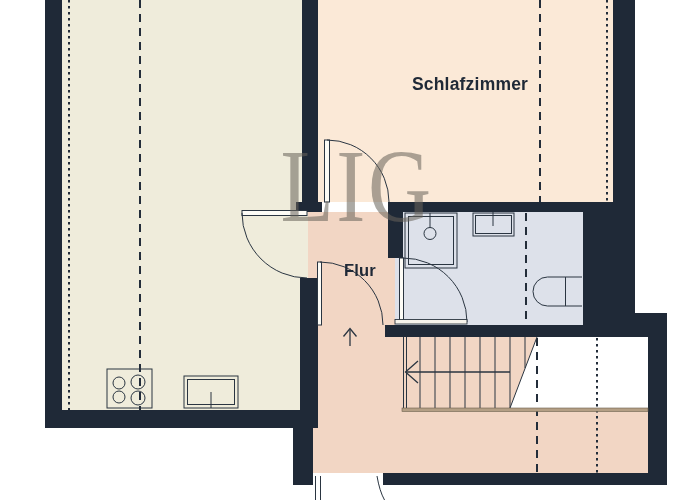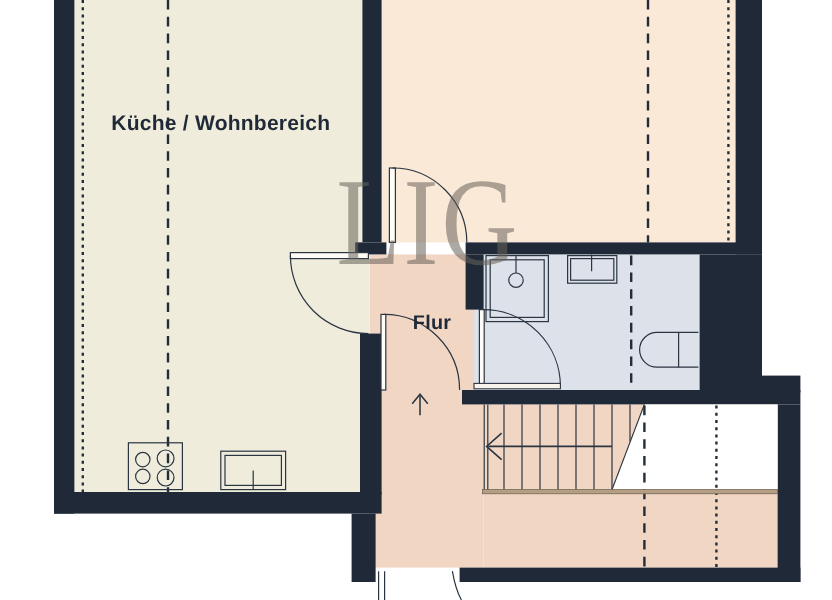--- a/index.html
+++ b/index.html
@@ -158,18 +158,18 @@
       <rect class="thin" x="473" y="213" width="41" height="23"></rect>
       <rect class="thin" x="475.5" y="215.5" width="36" height="18"></rect>
       <line class="thin" x1="493" y1="212" x2="493" y2="226"></line>
     </g>
     <g>
       <path class="thin" d="M582,277 L547.5,277 A14.5,14.5 0 0 0 547.5,306 L582,306"></path>
       <line class="thin" x1="565.5" y1="277" x2="565.5" y2="306"></line>
     </g>
   </svg>
 
-  <div class="room-label" style="left:184px;top:103px;">Küche / Wohnbereich</div>
+  <div class="room-label" style="left:470px;top:84px;">Schlafzimmer</div>
   <div class="room-label small" style="left:360px;top:242px;margin-top:28px;">Flur</div>
 
   <div class="watermark">LIG</div>
 
 </div>
 
 </body></html>

